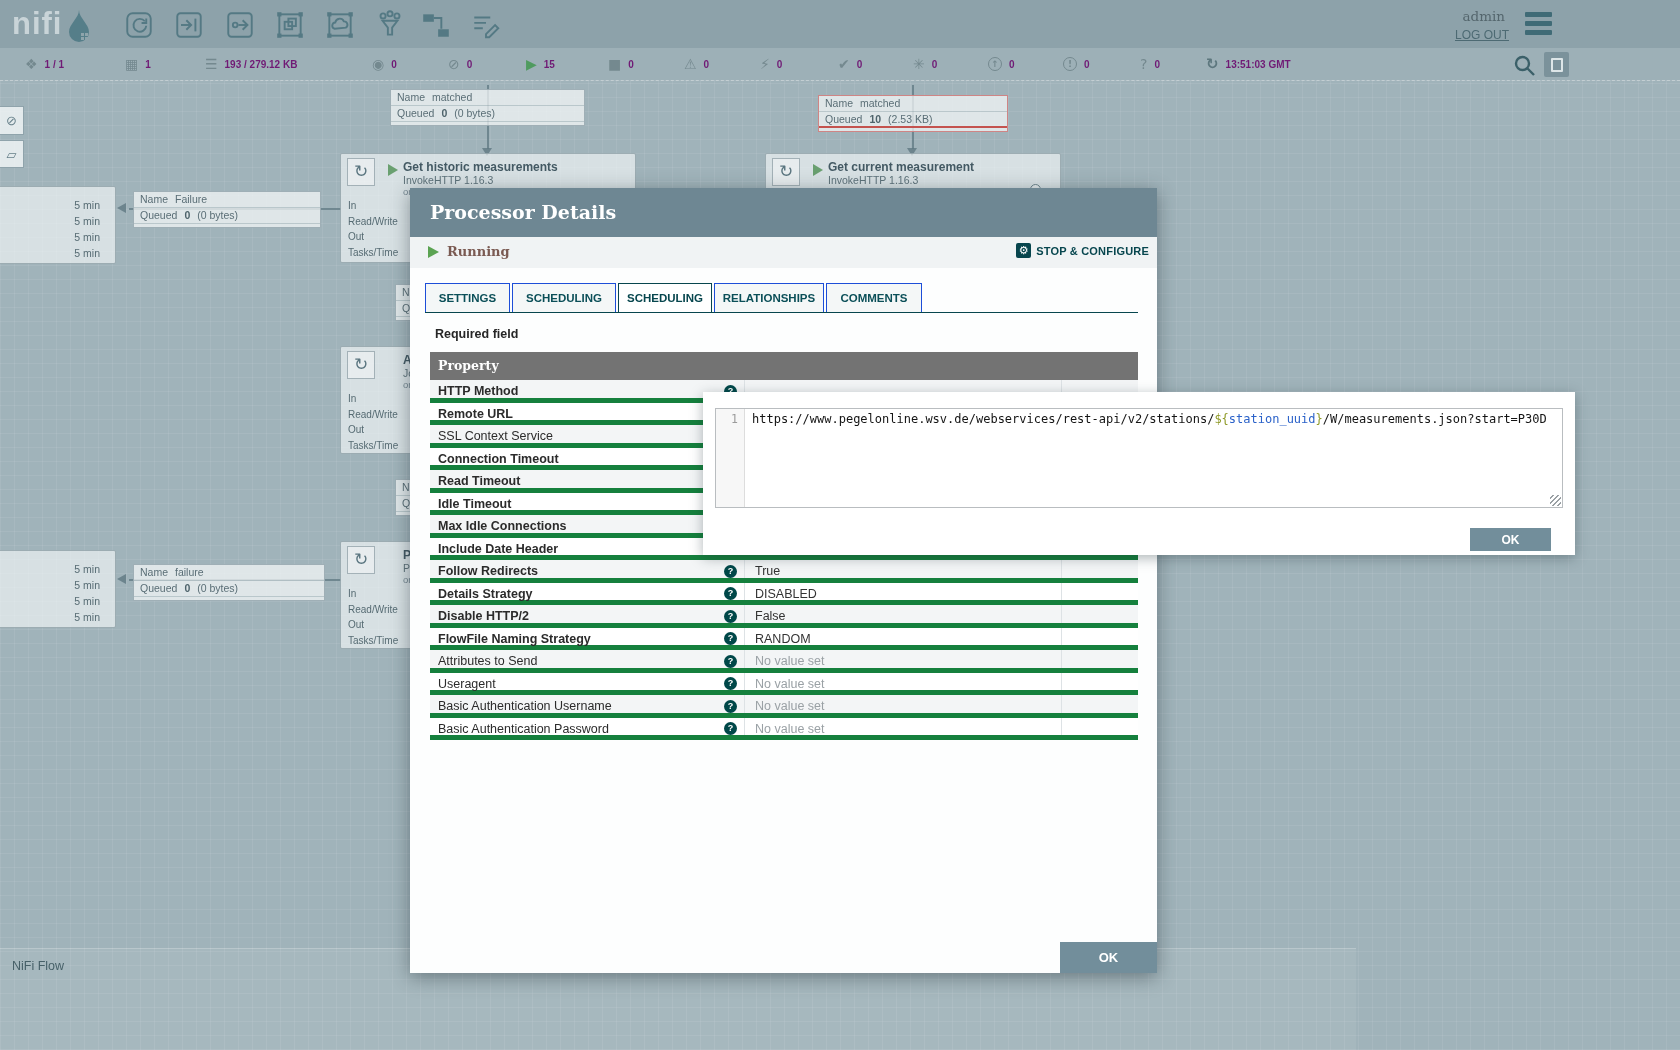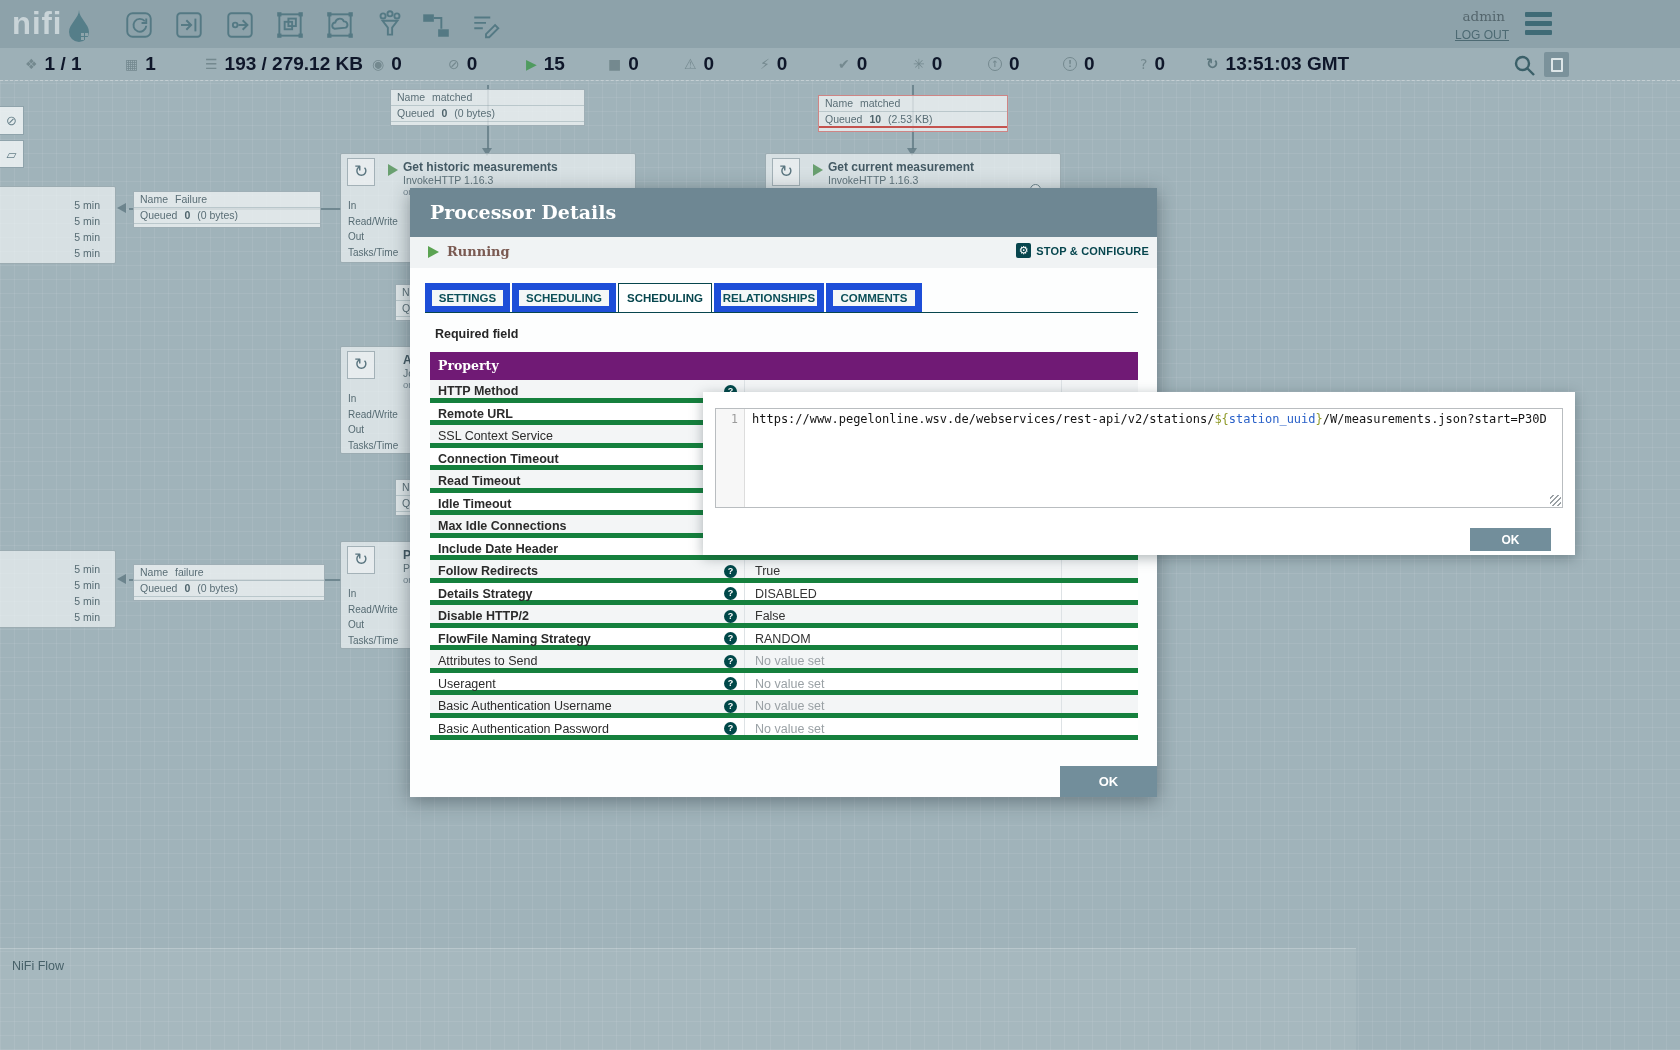--- a/index.html
+++ b/index.html
@@ -18,21 +18,21 @@
   .tbi-5{left:324px;} .tbi-6{left:374px;} .tbi-7{left:420px;} .tbi-8{left:470px;}
   .user-name { position:absolute; right:175px; top:8px; font-family:"DejaVu Serif",serif; font-size:13.5px; color:#54666d; }
   .logout { position:absolute; right:171px; top:28px; font-size:12px; color:#4d6a73; text-decoration:underline; cursor:pointer; }
   .hamburger { position:absolute; right:128px; top:12px; width:27px; cursor:pointer; }
   .hamburger div { height:4.5px; background:#406b76; border-radius:1px; margin-bottom:4.5px; }
 
   
   .statusbar { position:absolute; left:0; top:48px; width:1680px; height:32px; background:#9db0b7; z-index:3; }
   .sb-item { position:absolute; top:0; height:32px; display:flex; align-items:center; gap:7px; }
   .sb-ic { font-size:14px; color:#74898f; font-family:"DejaVu Sans",sans-serif; line-height:1; }
-  .sb-val { font-size:19px; font-weight:bold; color:#0f172a; white-space:nowrap; }
+  .sb-val { font-size:10px; font-weight:bold; color:#701a75; white-space:nowrap; }
   .ic-running { color:#4f9b5f; }
   .ic-stale, .ic-locally-modified-stale { width:14px; height:14px; border:1.6px solid #74898f; border-radius:50%;
       font-size:9px; font-weight:bold; display:flex; align-items:center; justify-content:center; }
   .ic-refresh { font-size:15px; color:#5d777e; font-weight:bold; }
   .sbp-1{left:25px;} .sbp-2{left:125px;} .sbp-3{left:205px;} .sbp-4{left:372px;} .sbp-5{left:448px;}
   .sbp-6{left:526px;} .sbp-7{left:608px;} .sbp-8{left:684px;} .sbp-9{left:760px;} .sbp-10{left:838px;}
   .sbp-11{left:913px;} .sbp-12{left:988px;} .sbp-13{left:1063px;} .sbp-14{left:1140px;} .sbp-15{left:1206px;}
   .sb-search { position:absolute; left:1512px; top:5px; width:24px; height:24px; cursor:pointer; }
   .sb-note { position:absolute; left:1544px; top:4px; width:25px; height:25px; background:#7b929b; border-radius:2px; cursor:pointer;
              display:flex; align-items:center; justify-content:center; }
@@ -94,47 +94,47 @@
   .hl-1 { left:129px; top:127px; width:212px; } .hl-2 { left:129px; top:498px; width:212px; }
   .arr-left { position:absolute; width:0; height:0; border-top:5.5px solid transparent;
               border-bottom:5.5px solid transparent; border-right:9px solid rgba(95,120,130,0.8); }
   .al-1 { left:117px; top:122px; } .al-2 { left:117px; top:493px; }
 
   .footer-band { position:absolute; left:0; top:867px; width:1356px; height:103px;
                  background:rgba(255,255,255,0.07); border-top:1px solid rgba(255,255,255,0.22); }
   .breadcrumb { position:absolute; left:12px; top:10px; font-size:12.5px; color:#466068; }
 
   
-  .dialog { position:absolute; left:410px; top:188px; width:747px; height:609px; background:#fdfefe;
+  .dialog { position:absolute; left:410px; top:188px; width:747px; height:785px; background:#fdfefe;
             box-shadow:0 4px 18px rgba(30,45,52,0.45); z-index:10; }
   .dlg-header { position:absolute; left:0; top:0; width:100%; height:49px; background:#6e8793; }
   .dlg-title { position:absolute; left:20px; top:0; line-height:49px; font-family:"DejaVu Serif",serif;
                font-weight:bold; font-size:19px; color:#ffffff; }
   .dlg-run { position:absolute; left:0; top:49px; width:100%; height:31px; background:#f0f3f4; }
   .run-play { position:absolute; left:18px; top:9px; width:0; height:0;
               border-left:11px solid #5ba352; border-top:6.5px solid transparent; border-bottom:6.5px solid transparent; }
   .run-text { position:absolute; left:37px; top:7px; font-family:"DejaVu Serif",serif; font-weight:bold;
               font-size:13px; color:#7a5a52; }
   .stopcfg { position:absolute; right:8px; top:6px; display:flex; align-items:center; gap:5px; cursor:pointer; }
   .stopcfg-ic { width:15px; height:15px; background:#07454d; border-radius:2px; color:#fff; font-size:11px;
                 display:flex; align-items:center; justify-content:center; }
   .stopcfg-t { font-size:11px; font-weight:bold; color:#07464e; letter-spacing:.2px; }
 
   .dlg-tabs { position:absolute; left:15px; top:95px; height:30px; display:flex; gap:2px; }
   .tab { height:30px; display:flex; align-items:center; justify-content:center; font-size:11.5px; font-weight:bold;
-         color:#0b4f58; background:#f4f7f7; border:7px solid #1d4ed8; cursor:pointer; }
+         color:#0b4f58; background:#f4f7f7; border:1px solid #1d4ed8; cursor:pointer; }
   .tab:nth-of-type(1){width:85px;} .tab:nth-of-type(2){width:104px;} .tab:nth-of-type(3){width:94px;}
   .tab:nth-of-type(4){width:110px;} .tab:nth-of-type(5){width:96px;}
   .tab.f-active { background:#ffffff; border:1px solid #07464e; color:#07464e; }
   .tabs-underline { position:absolute; left:15px; top:124px; width:713px; height:1px; background:#07464e; }
 
   .dlg-required { position:absolute; left:25px; top:139px; font-size:12.5px; font-weight:bold; color:#262626; }
 
   .dlg-table { position:absolute; left:20px; top:164px; width:708px; height:400px; overflow:hidden; }
-  .thead { position:relative; height:28px; background:#701a75;padding-left:32px; }
+  .thead { position:relative; height:28px; background:#737373;padding-left:32px; }
   .thead .th { position:absolute; top:0; line-height:28px; font-family:"DejaVu Serif",serif; font-weight:bold;
                font-size:12.5px; color:#ffffff; }
   .th-prop { left:8px; } .th-val { left:324px;margin-top:34px; }
   .prow { position:relative; height:22.5px; border-bottom:5px solid #15803d; background:#ffffff; }
   .prow:nth-of-type(odd) { background:#f3f5f6; }  
   .pcell { position:absolute; top:0; height:100%; }
   .pname { left:0; width:314px; }
   .pname-t { position:absolute; left:8px; top:4px; font-size:12.5px; color:#2b2b2b; white-space:nowrap; }
   .f-required .pname-t { font-weight:bold; }
   .help { position:absolute; right:7px; top:4.5px; width:13px; height:13px; border-radius:50%; background:#004849;

